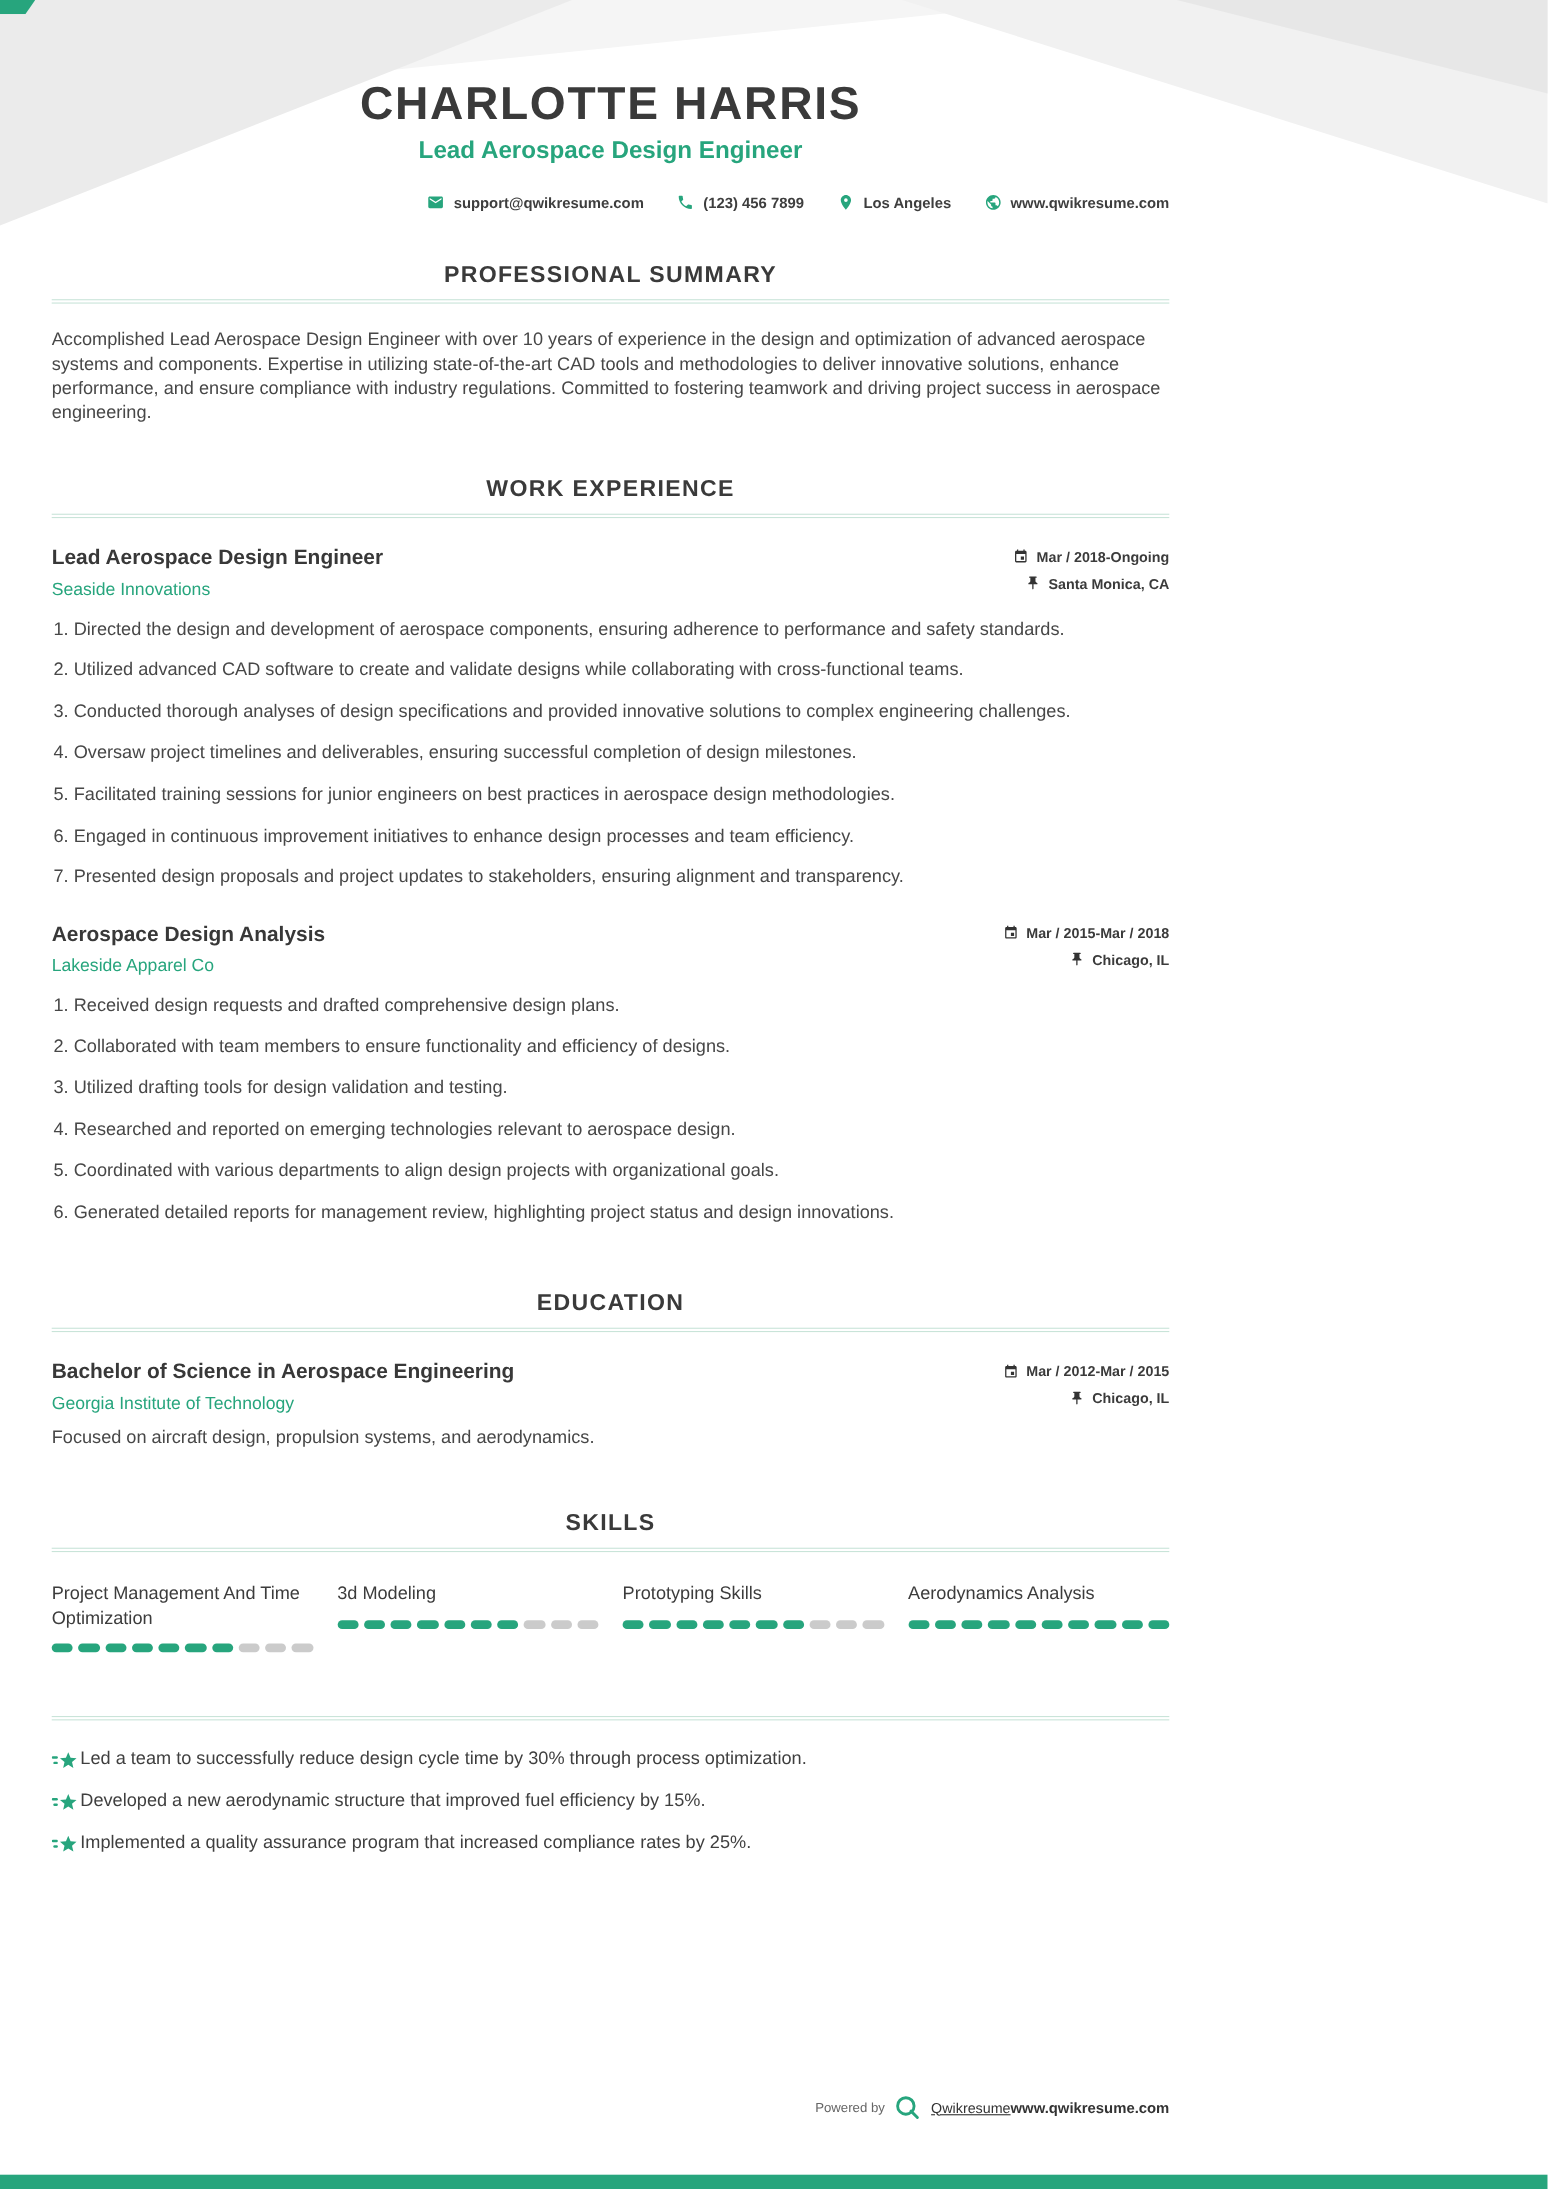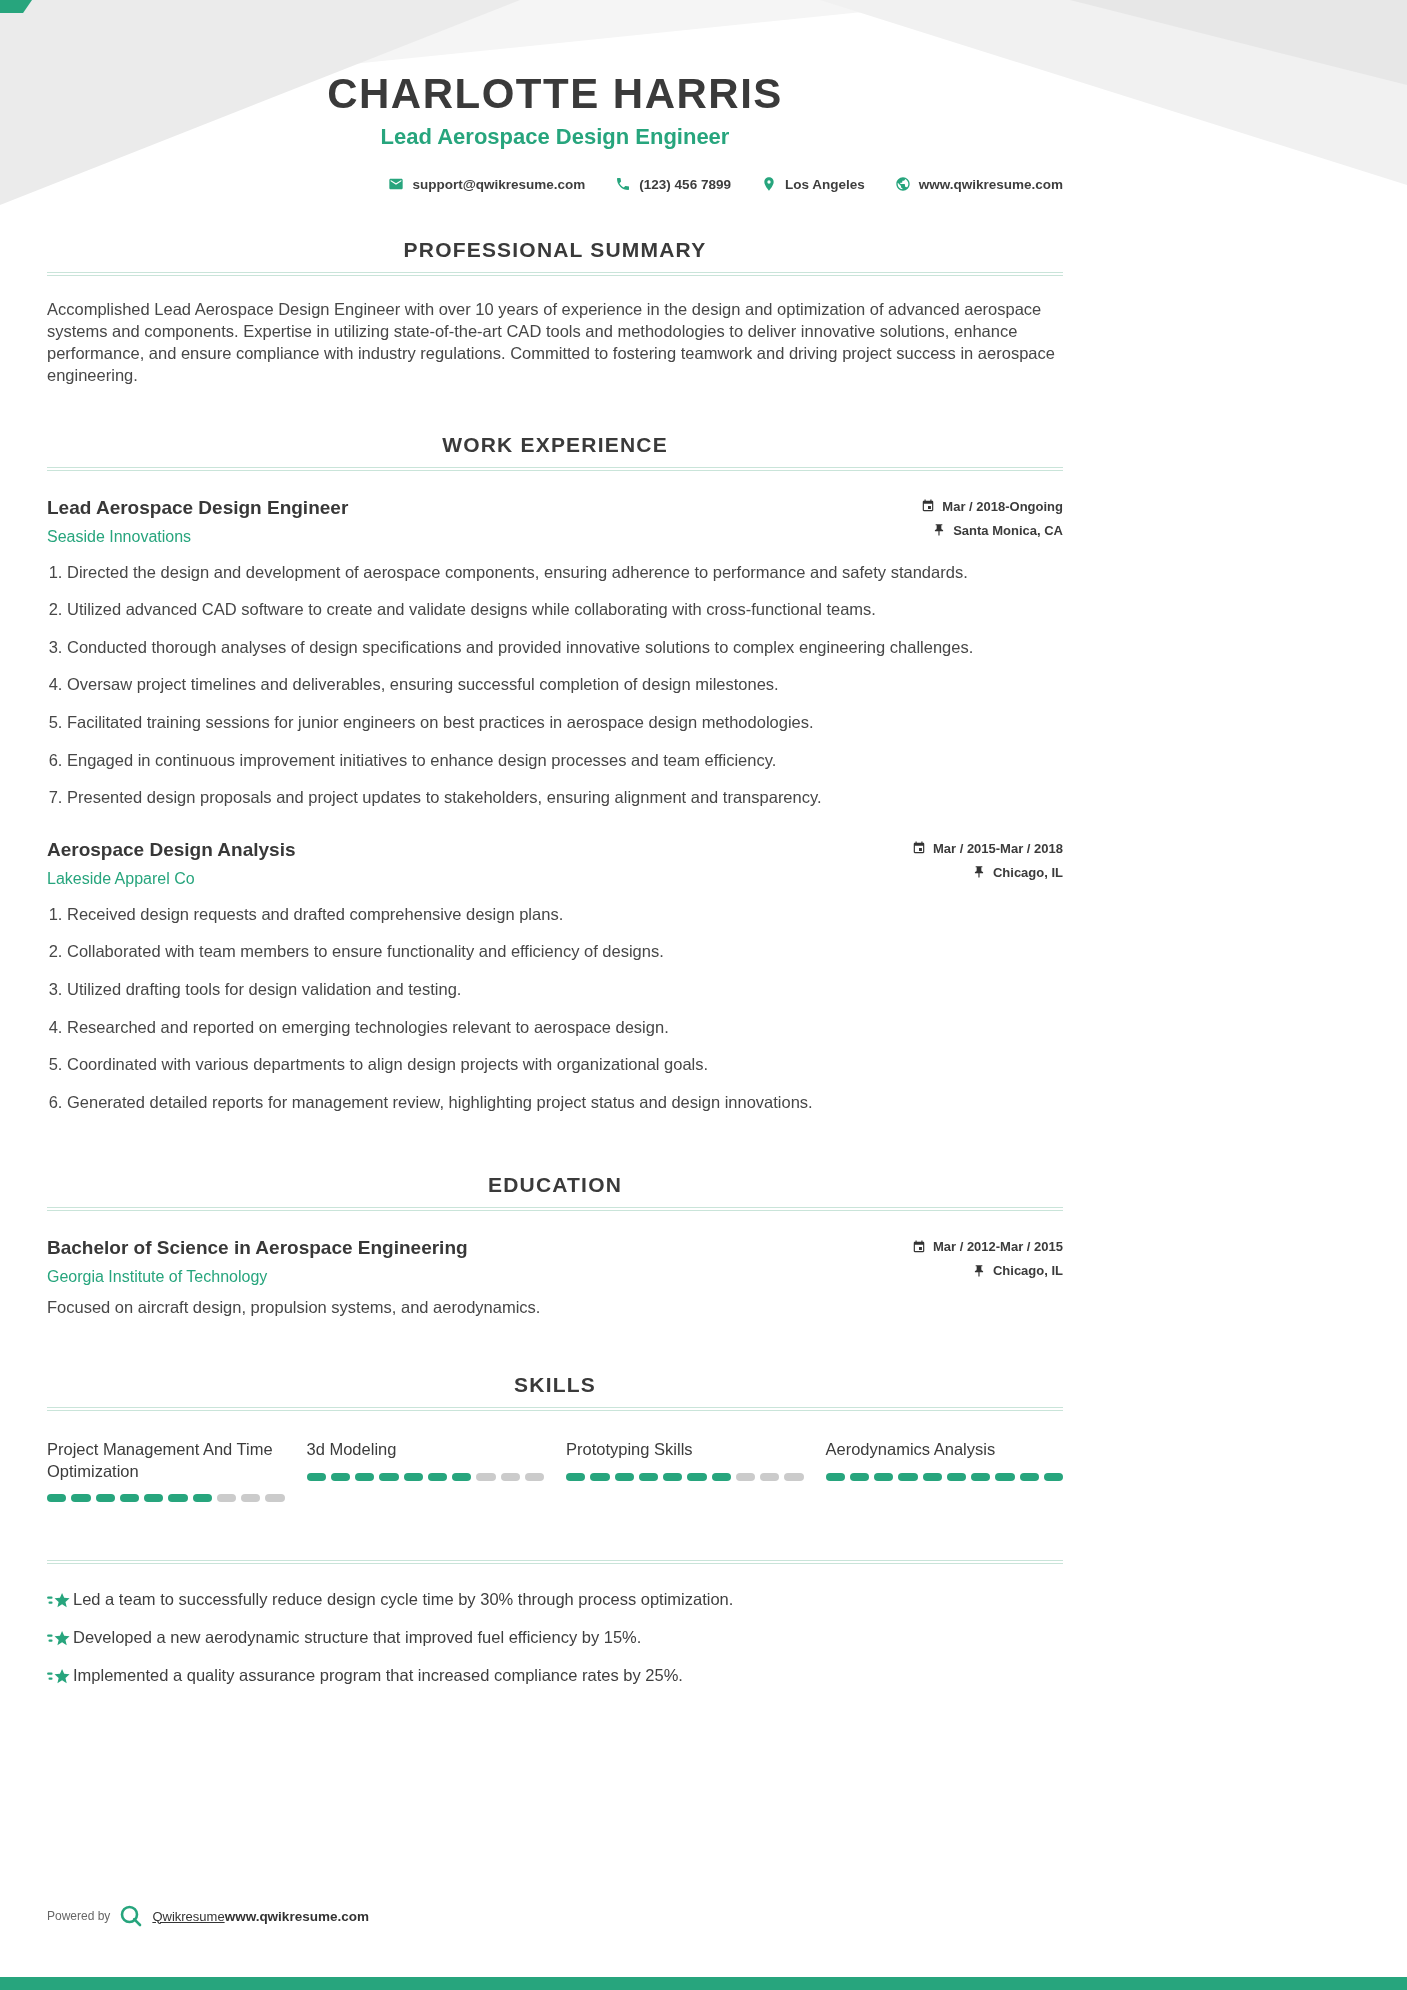--- a/index.html
+++ b/index.html
@@ -70,21 +70,21 @@
   .section-achievements{margin-top:58px;}
   .achievements{list-style:none;margin-top:26px;}
   .achievement{display:flex;gap:2px;font-size:16.5px;color:#3f3f3f;}
   .achievement + .achievement{margin-top:16px;}
   .ach-icon{display:inline-flex;width:24px;height:22px;color:var(--accent);flex-shrink:0;}
   .ach-icon svg{width:24px;height:22px;}
 
   
   .footer{
     position:absolute;bottom:62px;left:47px;width:1016px;
-    display:flex;justify-content:flex-start;align-items:center;z-index:1;
+    display:flex;justify-content:flex-end;align-items:center;z-index:1;
   }
   .footer-left{display:flex;align-items:center;gap:9px;}
   .powered{font-size:12px;color:#666;}
   .logo{display:inline-flex;width:24px;height:24px;color:var(--accent);}
   .logo svg{width:24px;height:24px;}
   .brand{font-size:13px;color:#333;text-decoration:underline;font-weight:500;cursor:pointer;}
   .footer-right{font-size:13.5px;font-weight:600;color:#333;cursor:pointer;}
   .bottom-bar{position:absolute;bottom:0;left:0;width:1407px;height:13px;background:var(--accent);z-index:2;}
 </style>
 </head>

